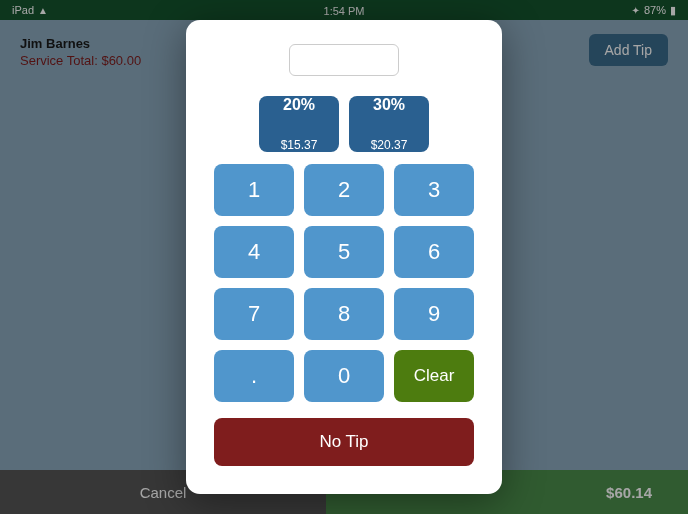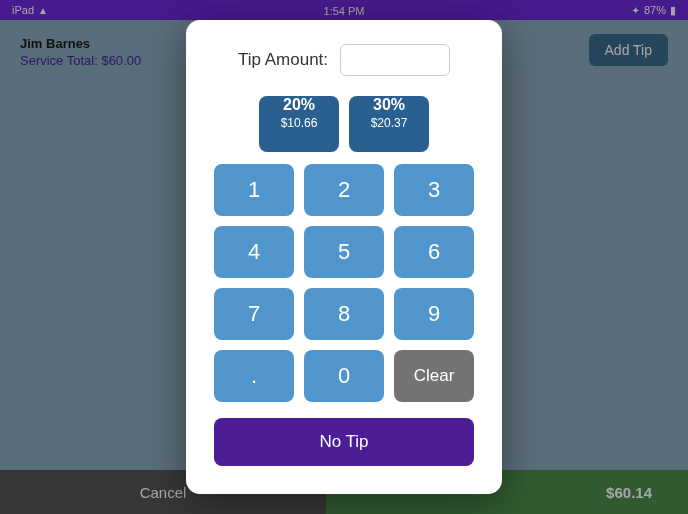--- a/index.html
+++ b/index.html
@@ -9,21 +9,21 @@
       overflow: hidden;
       font-family: -apple-system, 'Helvetica Neue', Arial, sans-serif;
       background: #4a7a9b;
       position: relative;
     }
 
     
     .status-bar {
       width: 100%;
       height: 20px;
-      background: #6d28d9;
+      background: #14532d;
       display: flex;
       align-items: center;
       justify-content: space-between;
       padding: 0 12px;
       position: absolute;
       top: 0;
       left: 0;
       z-index: 10;
     }
     .status-left, .status-right {
@@ -56,21 +56,21 @@
       position: absolute;
       top: 16px;
       left: 20px;
     }
     .bg-customer-name {
       color: #1a1a1a;
       font-size: 13px;
       font-weight: 700;
     }
     .bg-service-total {
-      color: #4c1d95;
+      color: #7f1d1d;
       font-size: 13px;
       margin-top: 2px;
     }
 
     .bg-add-tip {
       position: absolute;
       top: 14px;
       right: 20px;
       background: #3a6a8a;
       color: white;
@@ -171,21 +171,21 @@
       background: #2a6090;
       color: white;
       border: none;
       border-radius: 8px;
       width: 80px;
       height: 56px;
       cursor: pointer;
       display: flex;
       flex-direction: column;
       align-items: center;
-      justify-content: flex-start;
+      justify-content: space-between;
       gap: 2px;
     }
     .preset-percent {
       font-size: 16px;
       font-weight: 600;
     }
     .preset-amount {
       font-size: 12px;
       font-weight: 400;
     }
@@ -204,40 +204,40 @@
       border-radius: 8px;
       height: 52px;
       font-size: 22px;
       font-weight: 400;
       cursor: pointer;
       display: flex;
       align-items: center;
       justify-content: center;
     }
     .num-btn.clear-btn {
-      background: #737373;
+      background: #4d7c0f;
       font-size: 17px;
     }
 
     
     .action-row {
       display: flex;
       gap: 16px;
       justify-content: center;
     }
     .action-btn {
       flex: 1;
       height: 48px;
       border: none;
       border-radius: 8px;
       font-size: 17px;
       font-weight: 500;
       cursor: pointer;
       color: white;
-      background: #4c1d95;
+      background: #7f1d1d;
     }
 
     
     .wifi-icon { color: white; font-size: 10px; }
     .battery-icon { color: white; font-size: 10px; }
   </style>
 </head>
 <body>
 
 <div class="bg-content">
@@ -270,28 +270,27 @@
   <div class="bottom-total">
     <span>$60.14</span>
   </div>
 </div>
 
 <div class="overlay"></div>
 
 <div class="modal">
 
   <div class="tip-amount-row">
-    <label class="tip-label">Tip Amount:</label>
     <input class="tip-input" type="text" style="">
   </div>
 
   <div class="preset-row">
     <button class="preset-btn">
       <span class="preset-percent">20%</span>
-      <span class="preset-amount">$10.66</span>
+      <span class="preset-amount">$15.37</span>
     </button>
     <button class="preset-btn">
       <span class="preset-percent">30%</span>
       <span class="preset-amount">$20.37</span>
     </button>
   </div>
 
   <div class="numpad">
     <button class="num-btn">1</button>
     <button class="num-btn">2</button>

